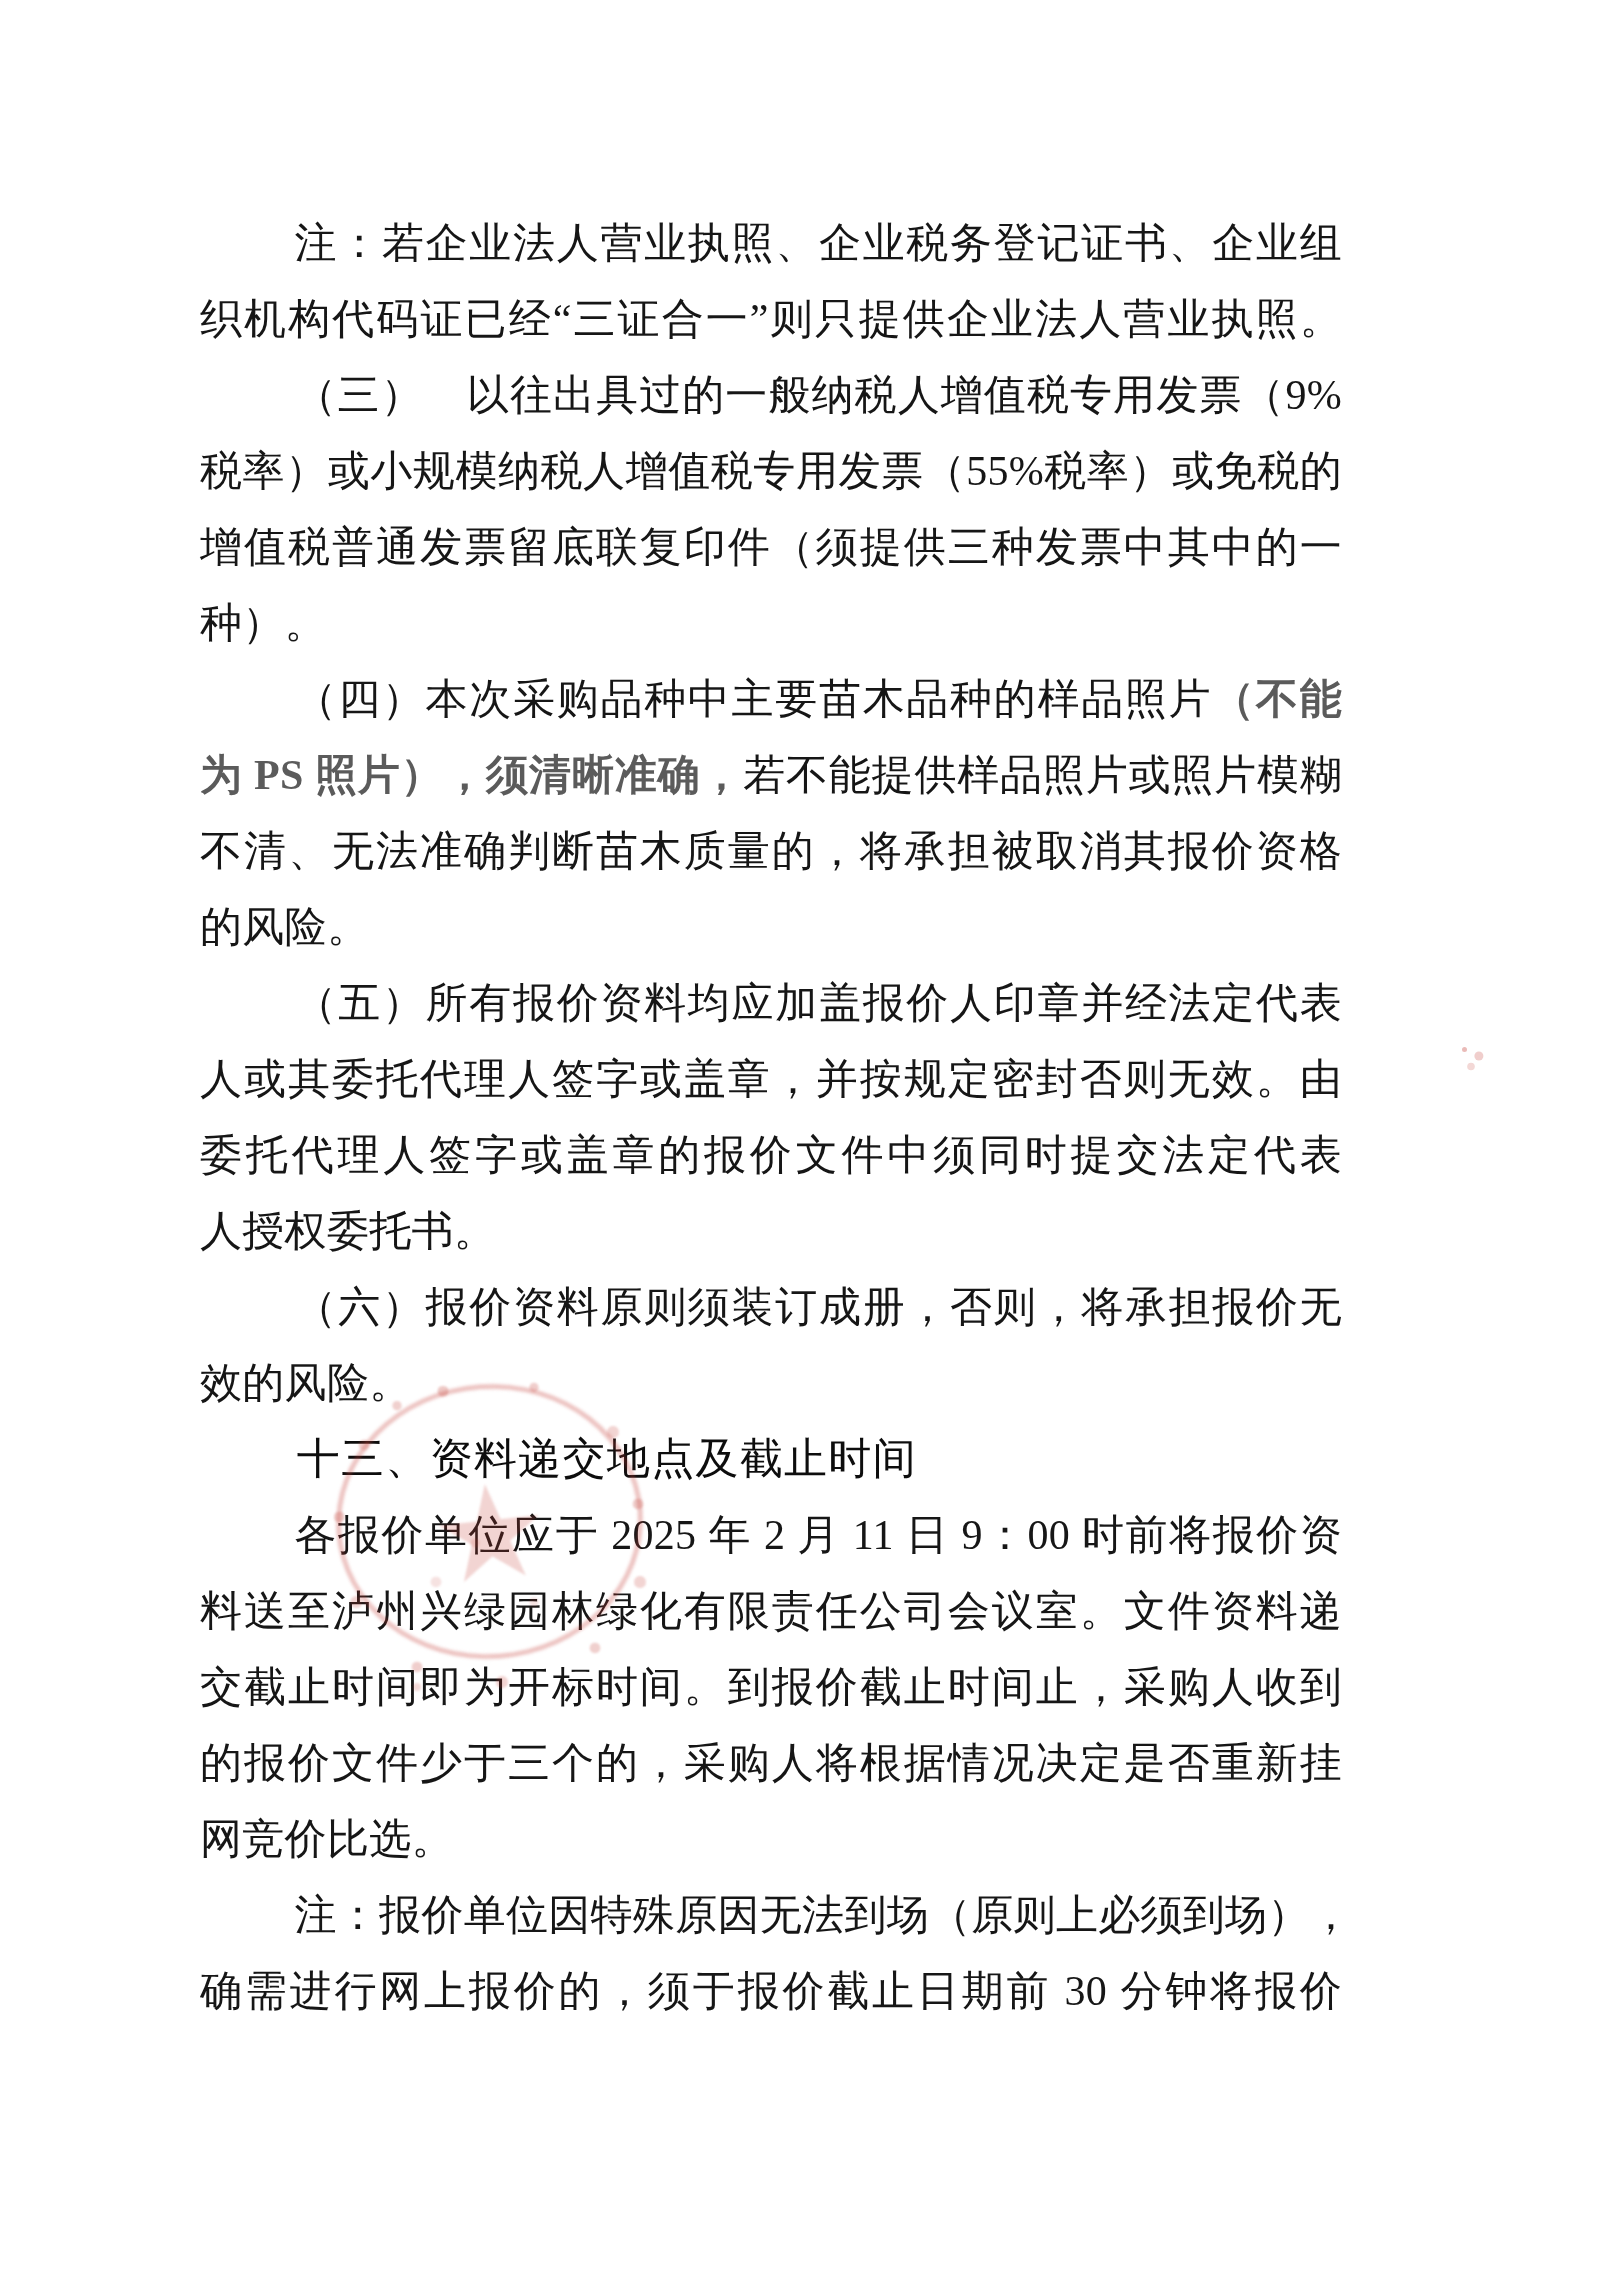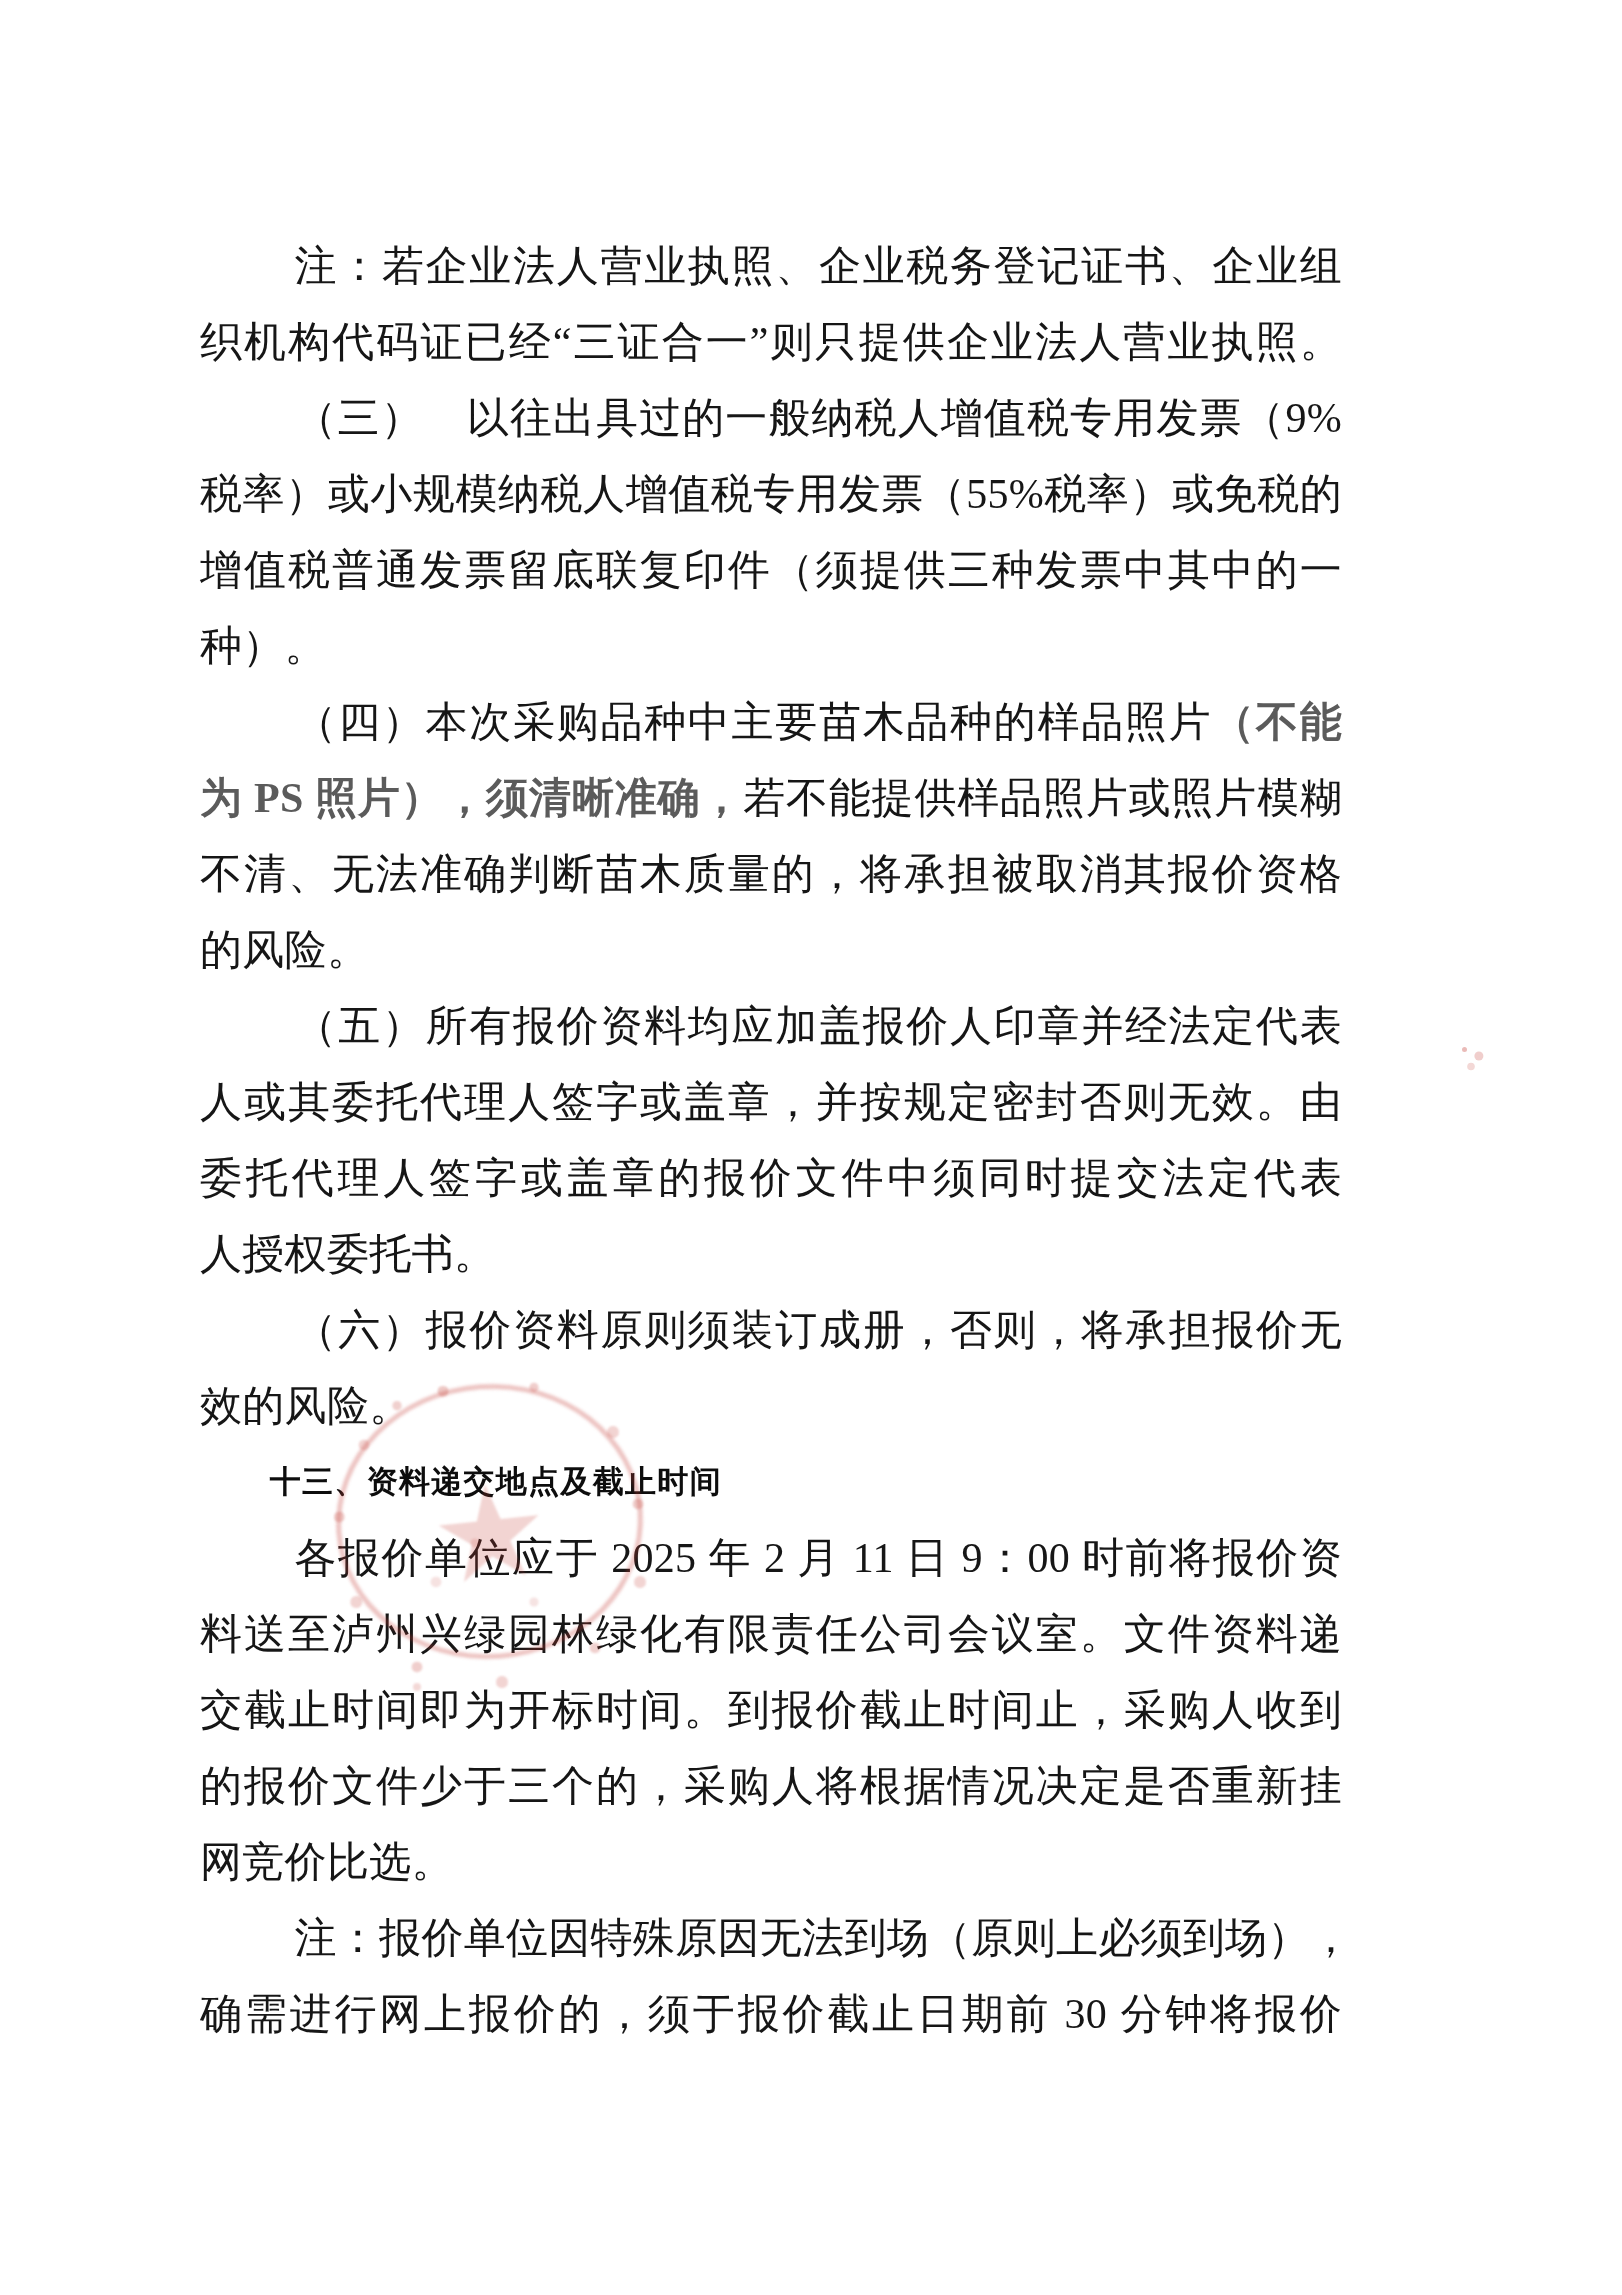--- a/index.html
+++ b/index.html
@@ -8,40 +8,40 @@
     width: 1623px;
     height: 2295px;
     background: #ffffff;
     overflow: hidden;
     font-family: "Liberation Serif", "DejaVu Serif", serif;
     color: #161616;
   }
   .content {
     position: absolute;
     left: 200px;
-    top: 228px;
+    top: 205px;
     width: 1142px;
     font-size: 42px;
   }
   .line {
     height: 76px;
     line-height: 76px;
     text-align: justify;
     text-align-last: justify;
     white-space: nowrap;
     letter-spacing: 0.3px;
   }
   .line.short {
     text-align: left;
     text-align-last: left;
   }
   .line.indent { text-indent: 2.25em; }
   .line.heading {
-    font-weight: 700;
-    font-size: 31px;
+    font-weight: 400;
+    font-size: 43px;
     letter-spacing: 1.3px;
     color: #0d0d0d;
   }
   .seg-normal { color: #161616; }
   .seg-alt { color: #454545; opacity: 0.88; font-weight: bold; }
   .footer {
     position: absolute;
     left: 200px;
     top: 2135px;
     width: 1142px;

